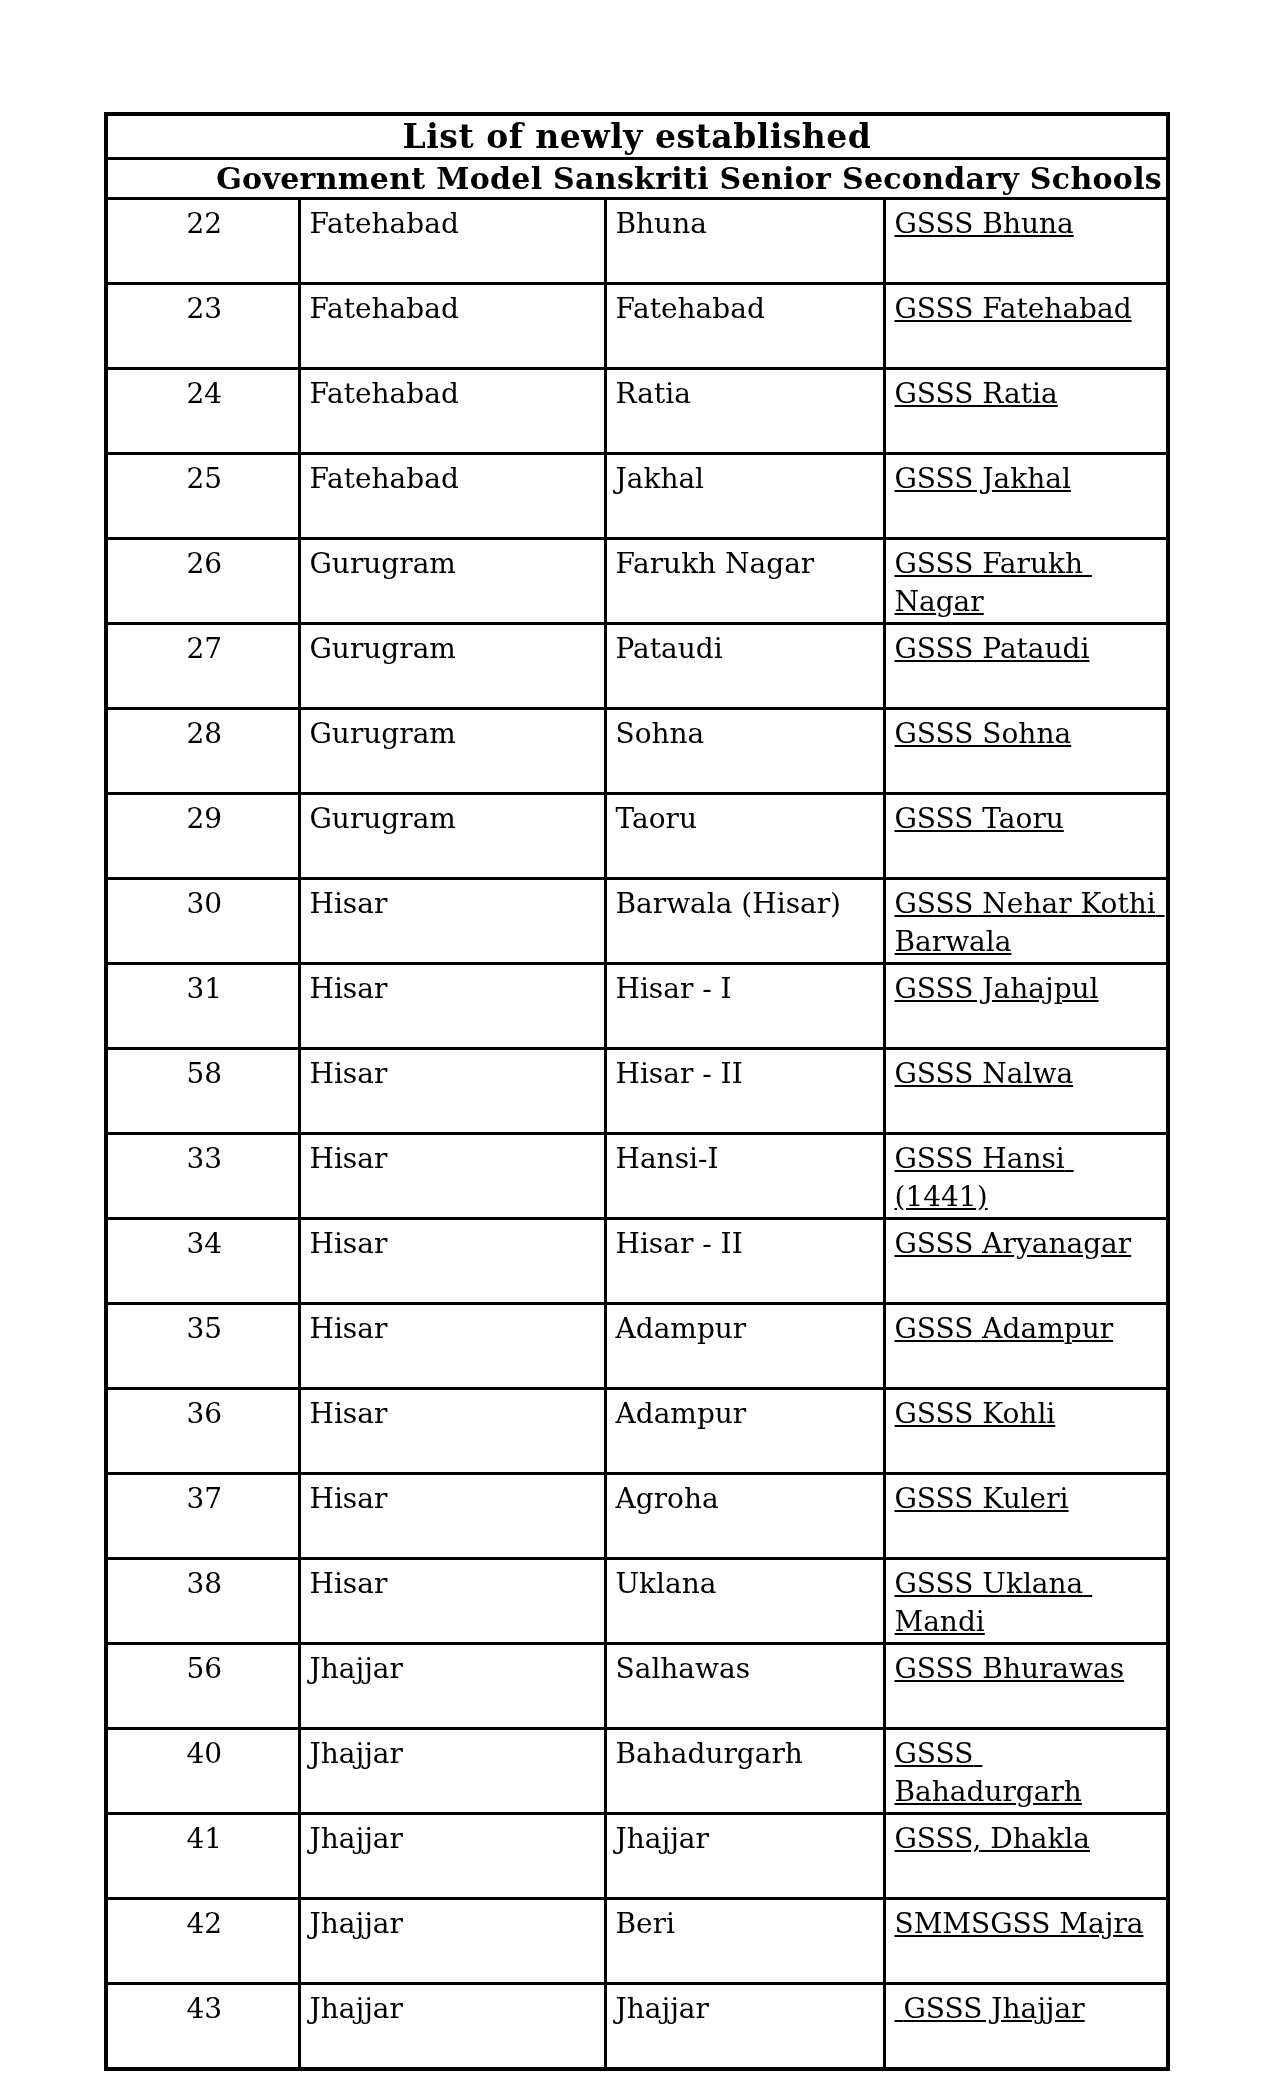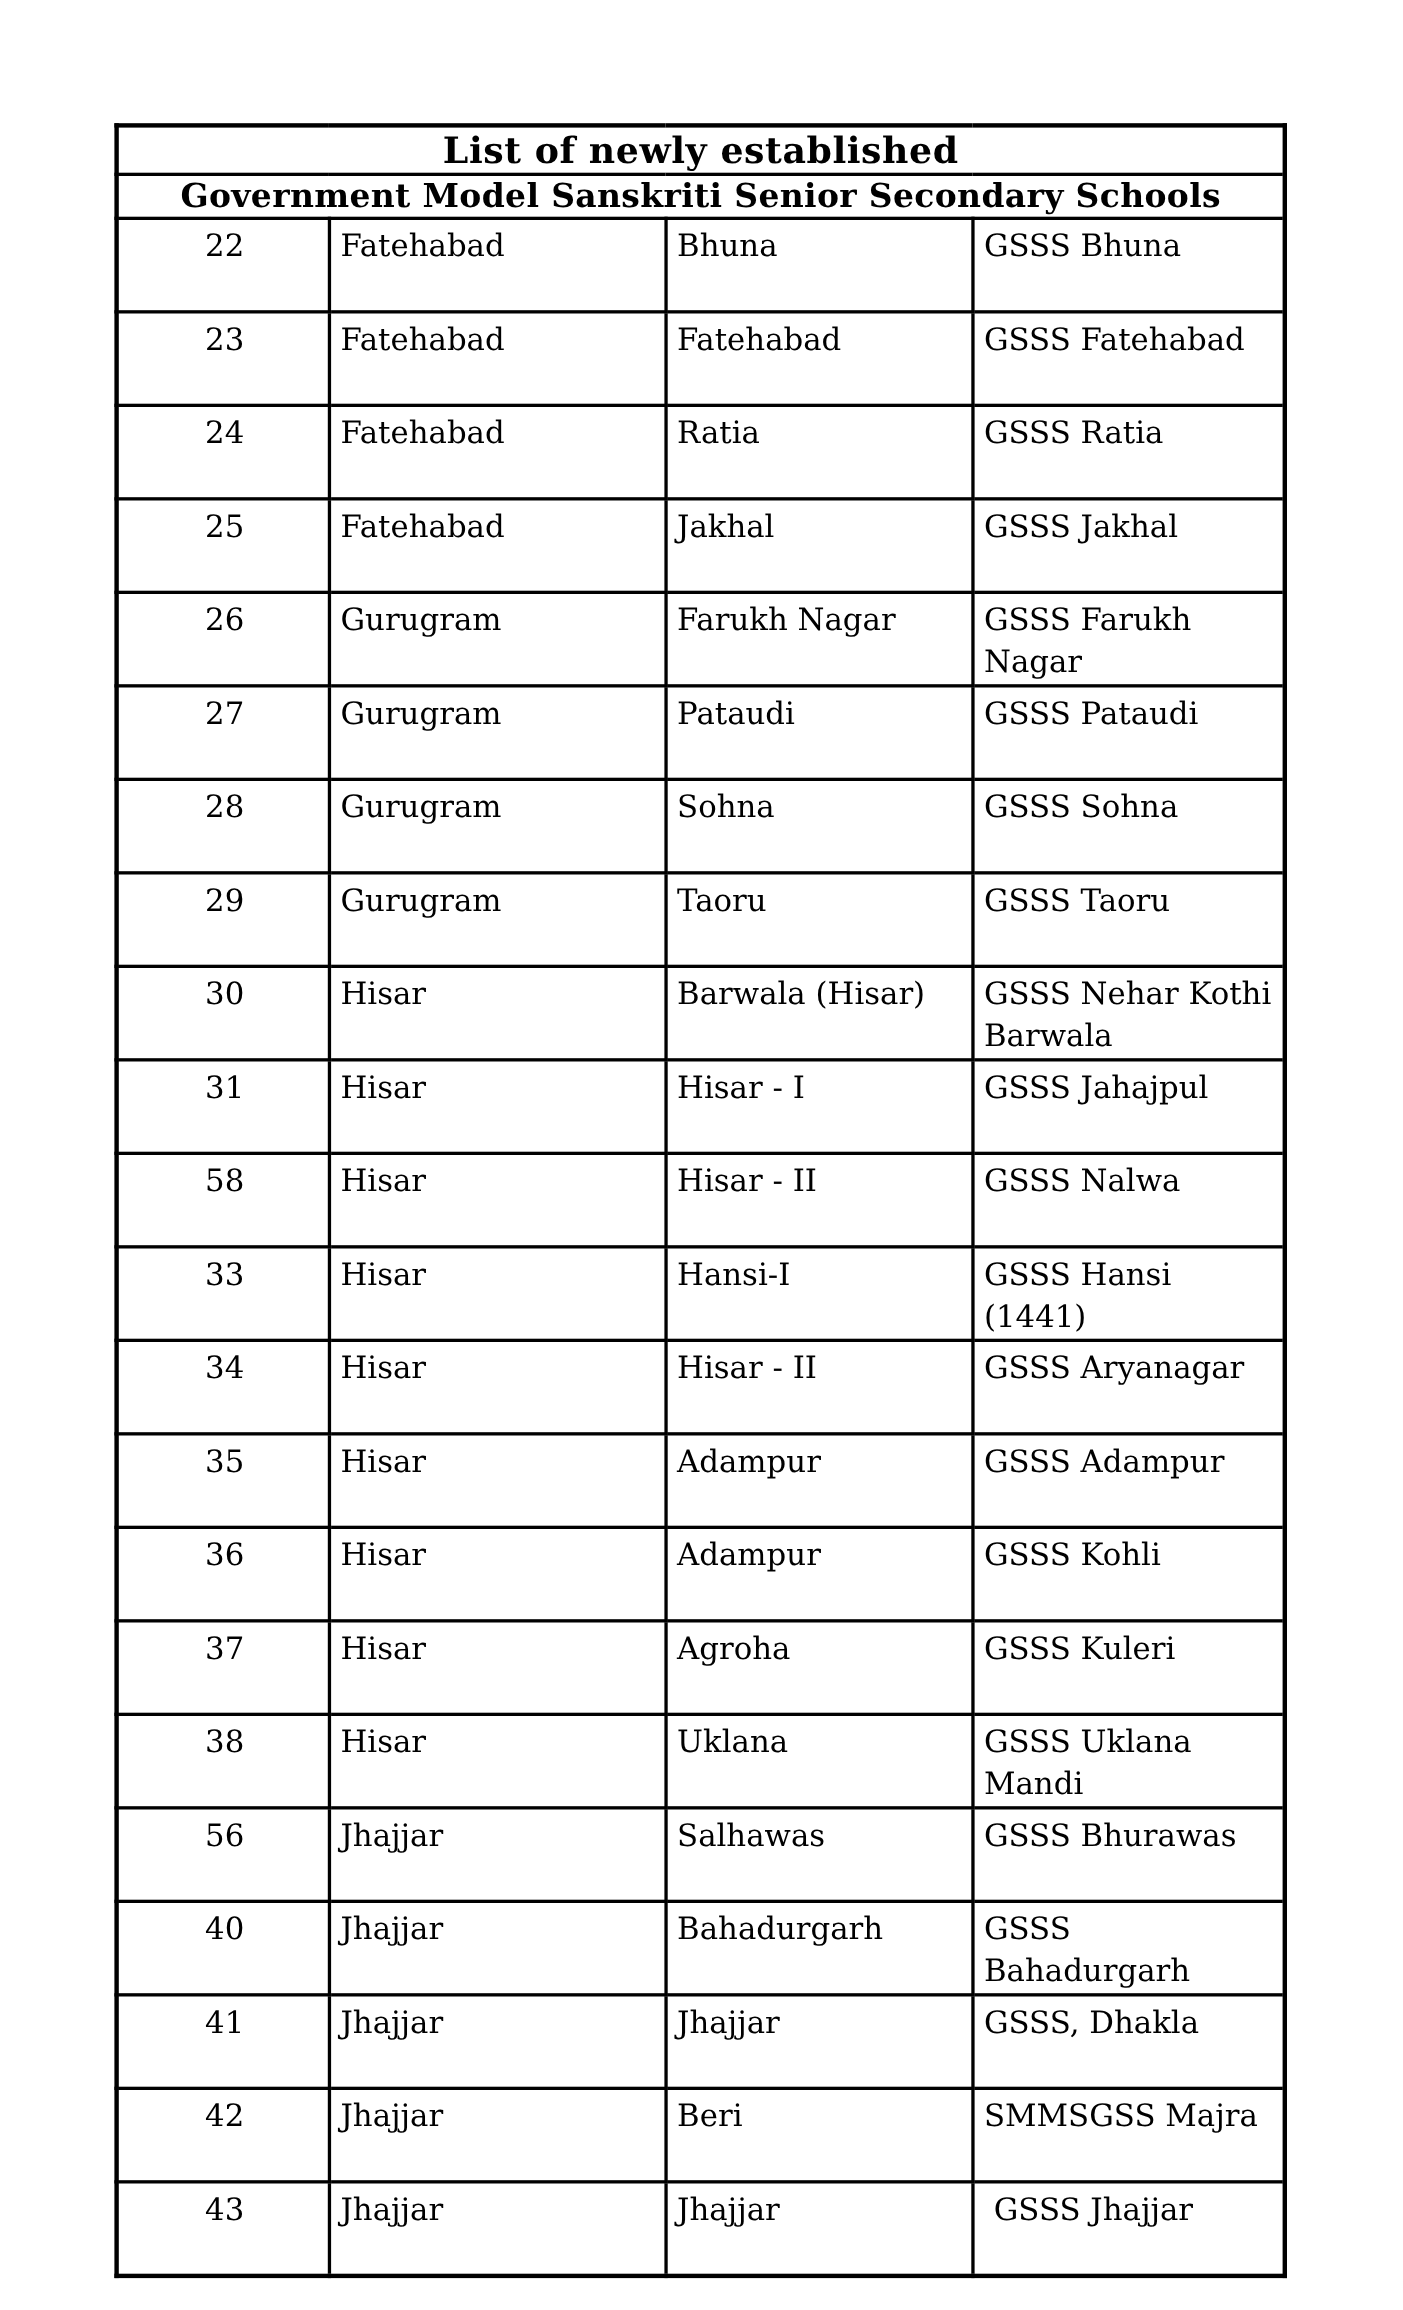--- a/index.html
+++ b/index.html
@@ -41,41 +41,42 @@
     font-weight:700;
     text-align:center;
     vertical-align:middle;
     padding:1px 4px;
     letter-spacing:0.5px;
   }
   th.subtitle-row{
     height:32px;
     font-size:30px;
     font-weight:700;
-    text-align:center;
+    text-align:right;
     vertical-align:middle;
     padding:1px 4px;
     letter-spacing:0.3px;
   }
   .doc-table tbody tr{
     height:85px;
   }
   .doc-table tbody td{
     vertical-align:top;
     font-size:28px;
     line-height:38px;
     padding:5px 6px 0 9px;
   }
   td.cell-sno{
     text-align:center;
     padding-left:0;
     padding-right:0;
   }
   td.cell-school{
     white-space:pre-wrap;
+    text-decoration:underline;
   }
 </style>
 </head>
 <body>
 
 <div class="page">
   <table class="doc-table">
     <colgroup>
       <col style="width:193px">
       <col style="width:306px">

